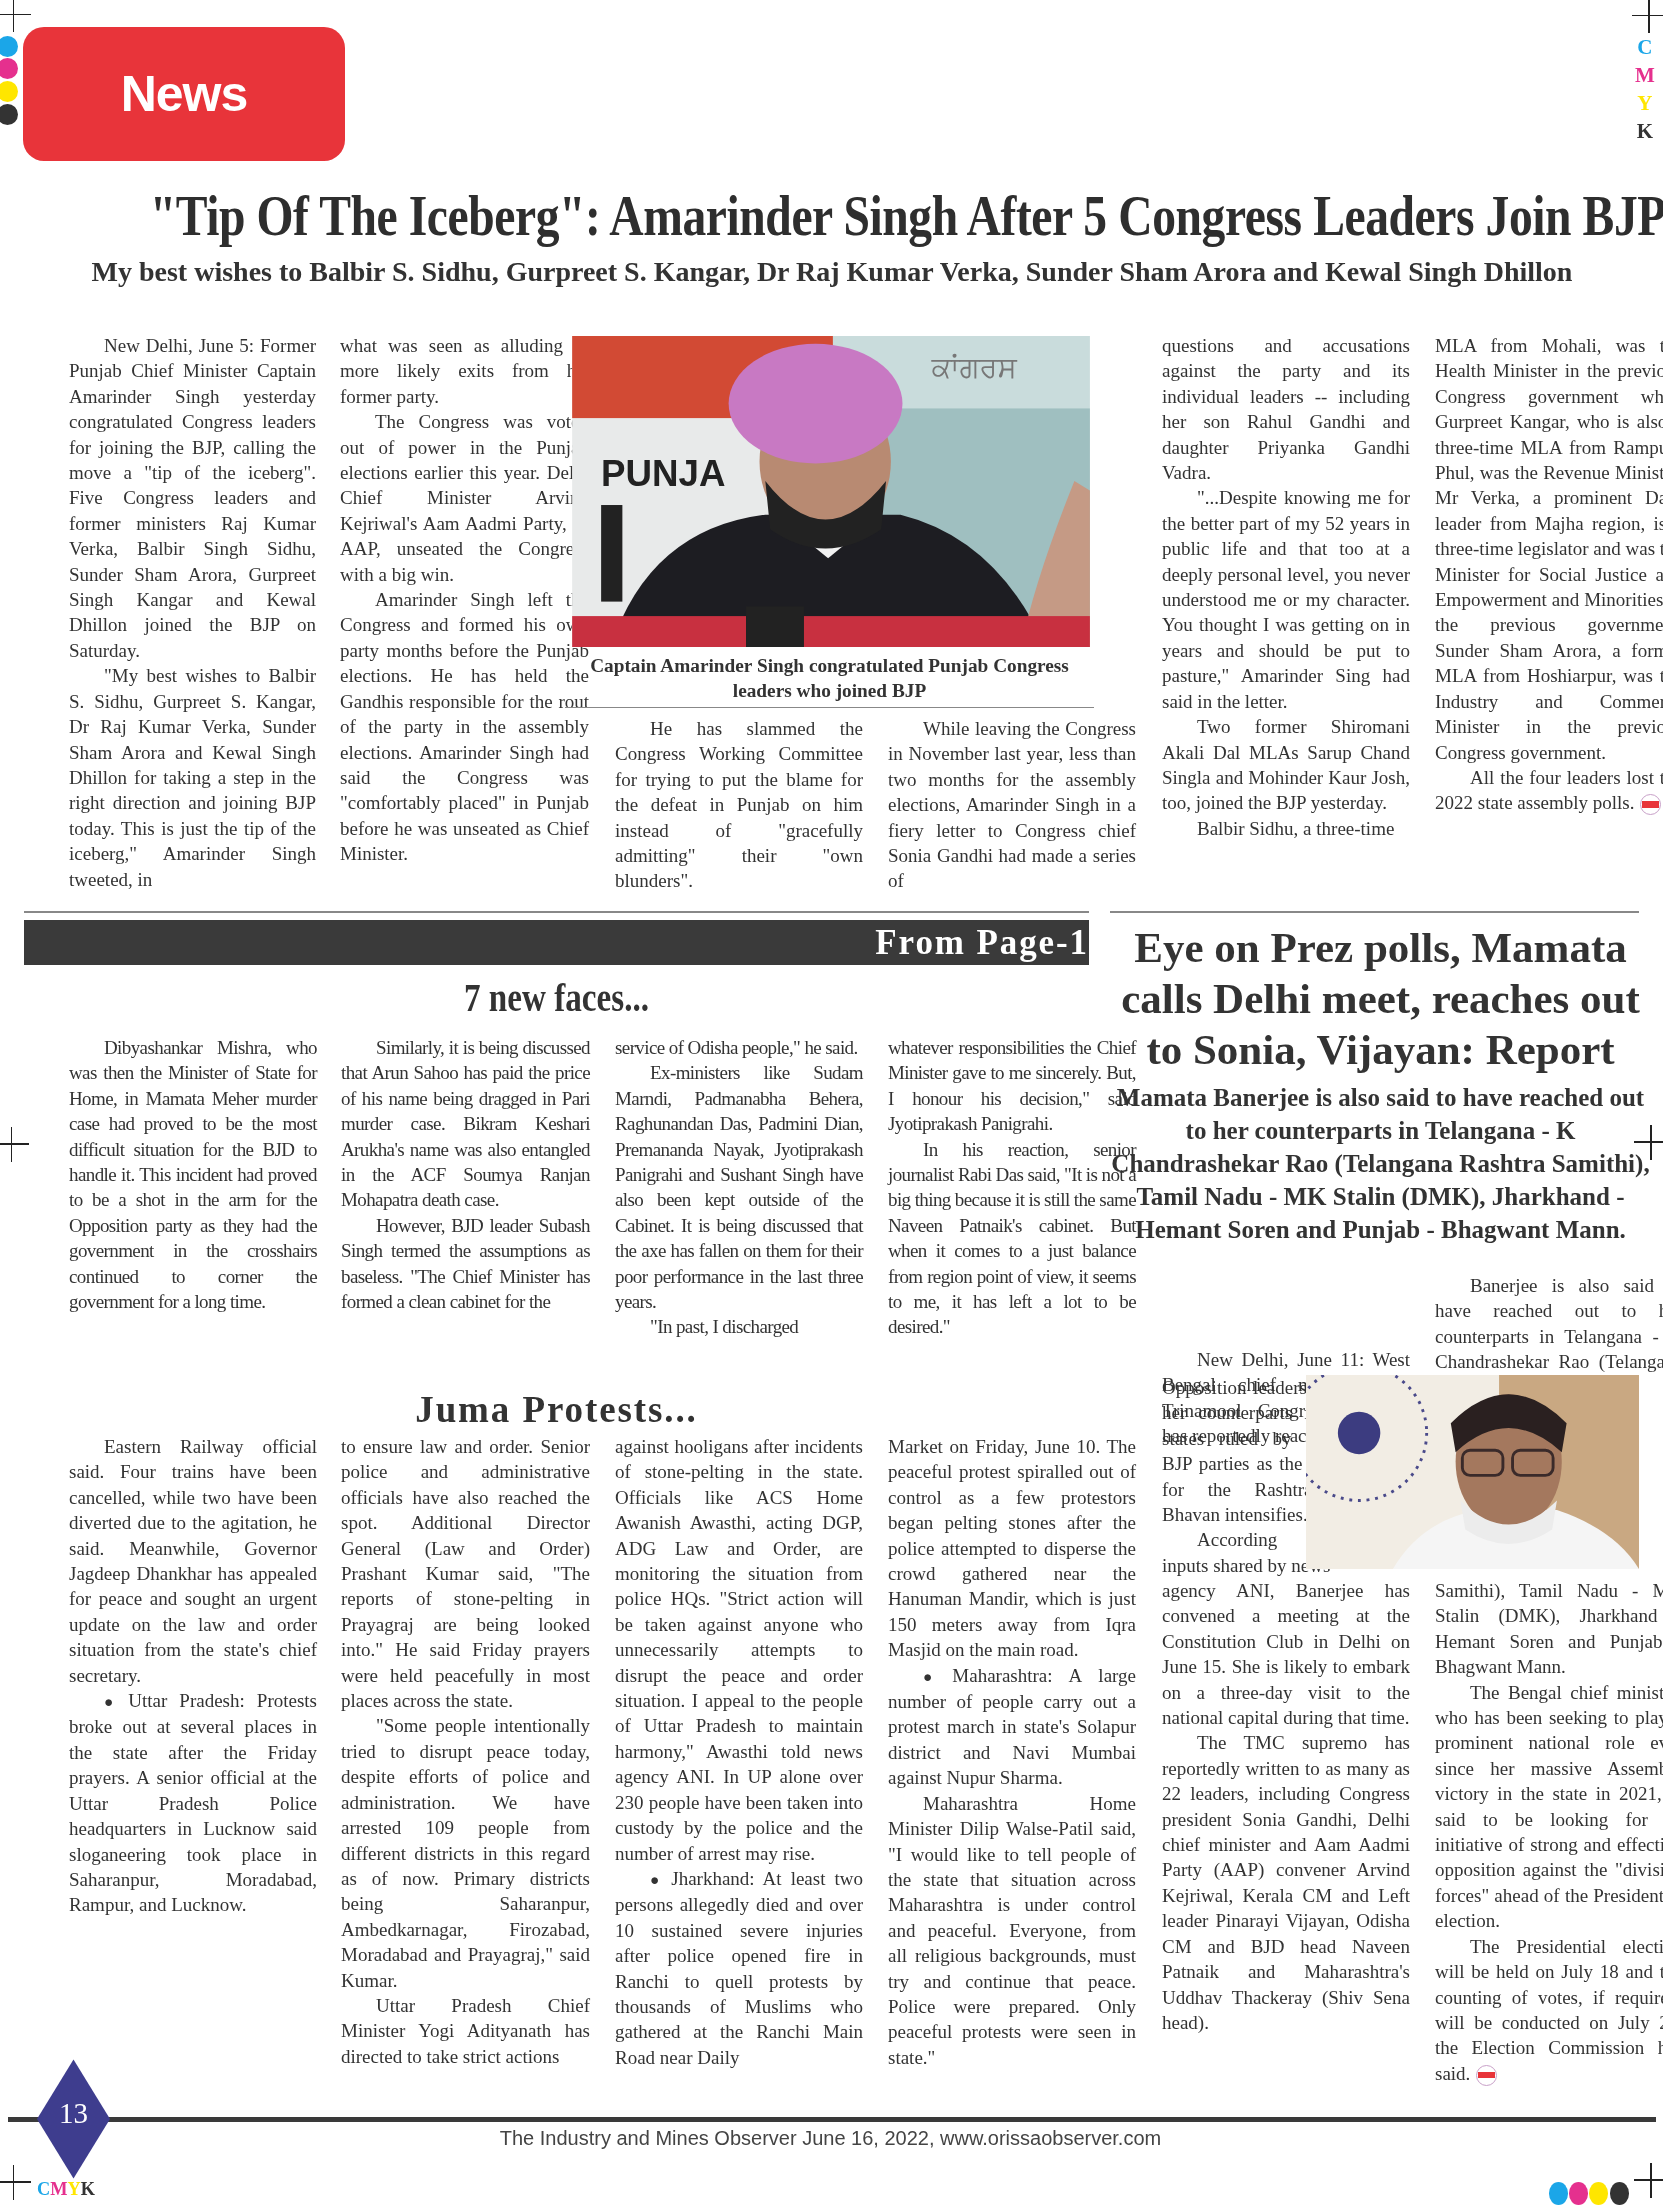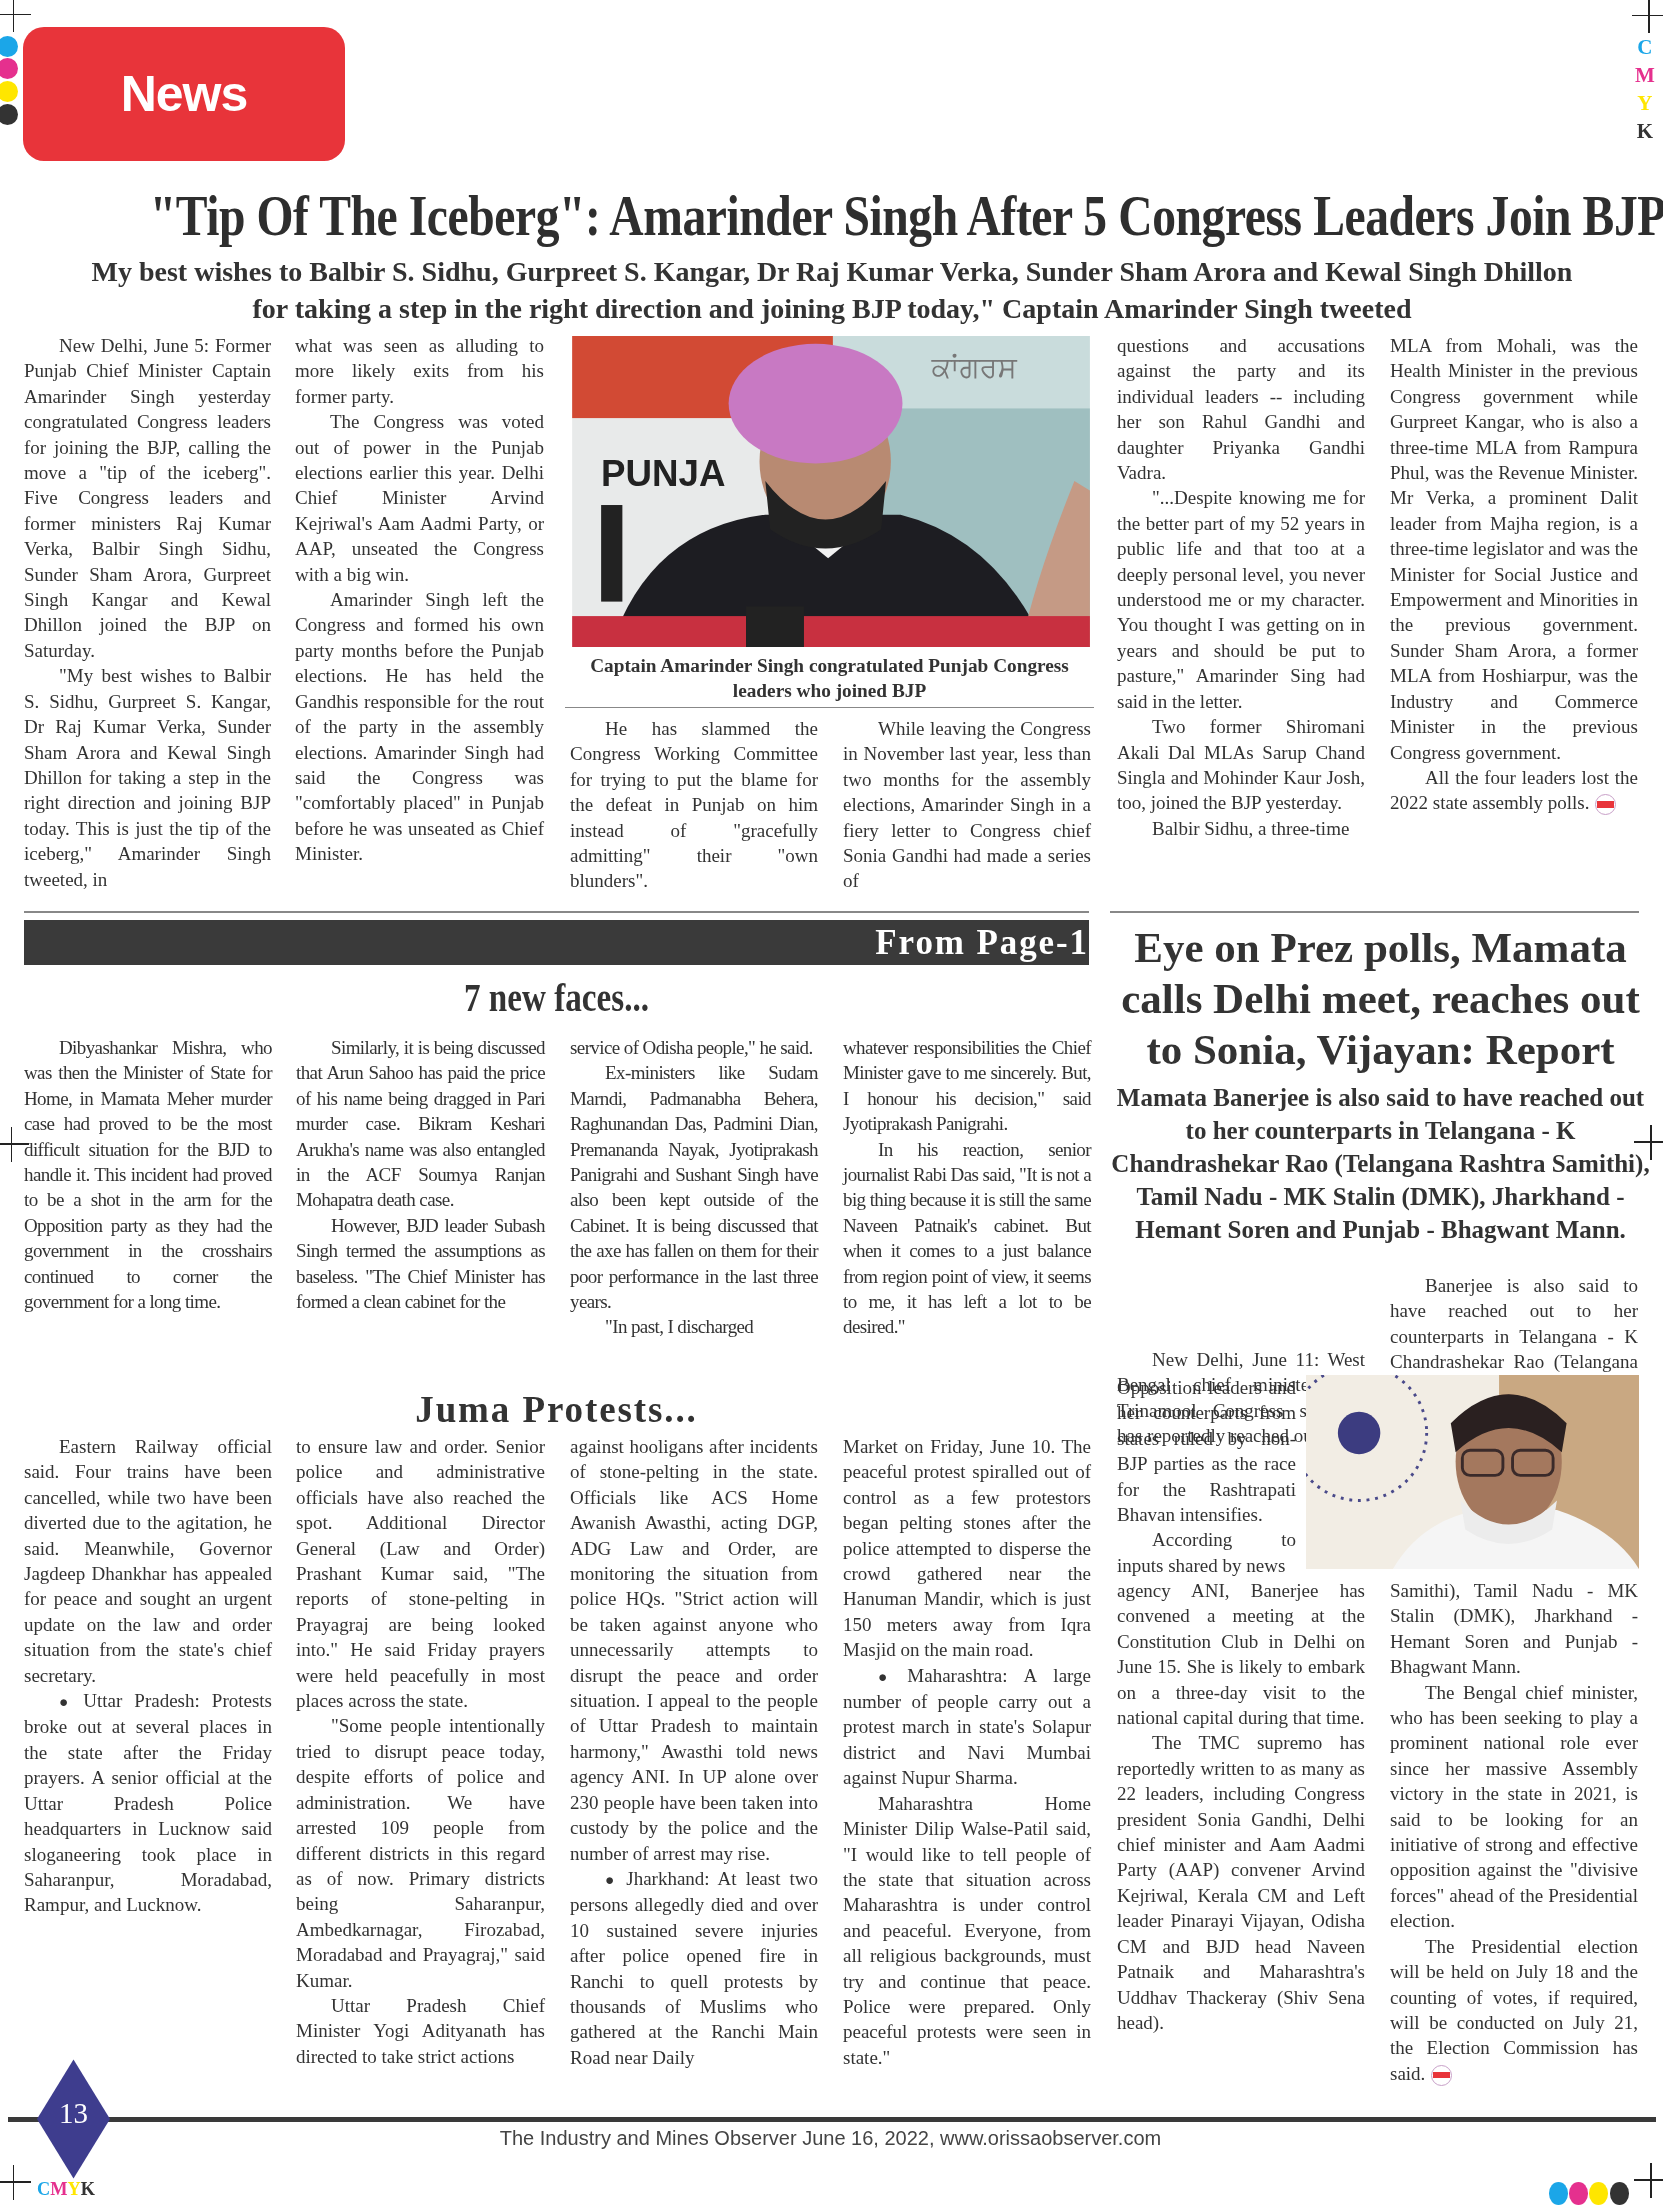--- a/index.html
+++ b/index.html
@@ -21,21 +21,21 @@
     border-radius: 21px; color: #fff; font-family: "Liberation Sans", sans-serif; font-weight: bold;
     font-size: 50px; display: flex; align-items: center; justify-content: center; letter-spacing: -1px; }
 
   .headline { position: absolute; left: 0; top: 182px; width: 1664px; text-align: center;
     font-family: "Liberation Serif", serif; font-weight: bold; font-size: 58px; color: #2e2e2e;
     transform: scaleX(0.82); transform-origin: center; white-space: nowrap; letter-spacing: -0.5px; }
 
   .subhead { position: absolute; left: 0; top: 253px; width: 1664px; text-align: center;
     font-family: "Liberation Serif", serif; font-weight: bold; font-size: 28px; line-height: 37px; color: #333; }
 
-  .col { position: absolute; font-size: 19px; line-height: 25.4px; text-align: justify; color: #333; }
+  .col { position: absolute; font-size: 19px; line-height: 25.4px; text-align: justify; color: #333; margin-left: 45px; }
   .col p { text-indent: 35px; }
   .col p.noindent { text-indent: 0; }
   .narrow { letter-spacing: -0.6px; }
 
   .photo { position: absolute; overflow: hidden; }
 
   .caption { position: absolute; left: 565px; top: 653px; width: 529px; text-align: center; font-weight: bold;
     font-size: 19.3px; line-height: 25px; color: #333; border-bottom: 1.9px solid #888; padding-bottom: 4px; }
 
   .divider { position: absolute; height: 1.9px; background: #888; }
@@ -94,21 +94,20 @@
   <div class="dot" style="left:1569px; top:2182px; width:19.3px; height:23px; background:#e5308e;"></div>
   <div class="dot" style="left:1589px; top:2182px; width:19.3px; height:23px; background:#ffe600;"></div>
   <div class="dot" style="left:1610px; top:2182px; width:19.3px; height:23px; background:#333;"></div>
 </div>
 
 <div class="news-tag">News</div>
 
 <h1 class="headline">"Tip Of The Iceberg": Amarinder Singh After 5 Congress Leaders Join BJP</h1>
 <div class="subhead">
   <div>My best wishes to Balbir S. Sidhu, Gurpreet S. Kangar, Dr Raj Kumar Verka, Sunder Sham Arora and Kewal Singh Dhillon</div>
-  <div>for taking a step in the right direction and joining BJP today," Captain Amarinder Singh tweeted</div>
 </div>
 
 <div class="col" style="left:24px; top:333px; width:247px;">
   <p>New Delhi, June 5: Former Punjab Chief Minister Captain Amarinder Singh yesterday congratulated Congress leaders for joining the BJP, calling the move a "tip of the iceberg". Five Congress leaders and former ministers Raj Kumar Verka, Balbir Singh Sidhu, Sunder Sham Arora, Gurpreet Singh Kangar and Kewal Dhillon joined the BJP on Saturday.</p>
   <p>"My best wishes to Balbir S. Sidhu, Gurpreet S. Kangar, Dr Raj Kumar Verka, Sunder Sham Arora and Kewal Singh Dhillon for taking a step in the right direction and joining BJP today. This is just the tip of the iceberg," Amarinder Singh tweeted, in</p>
 </div>
 <div class="col" style="left:295px; top:333px; width:249px;">
   <p class="noindent">what was seen as alluding to more likely exits from his former party.</p>
   <p>The Congress was voted out of power in the Punjab elections earlier this year. Delhi Chief Minister Arvind Kejriwal's Aam Aadmi Party, or AAP, unseated the Congress with a big win.</p>
   <p>Amarinder Singh left the Congress and formed his own party months before the Punjab elections. He has held the Gandhis responsible for the rout of the party in the assembly elections. Amarinder Singh had said the Congress was "comfortably placed" in Punjab before he was unseated as Chief Minister.</p>

